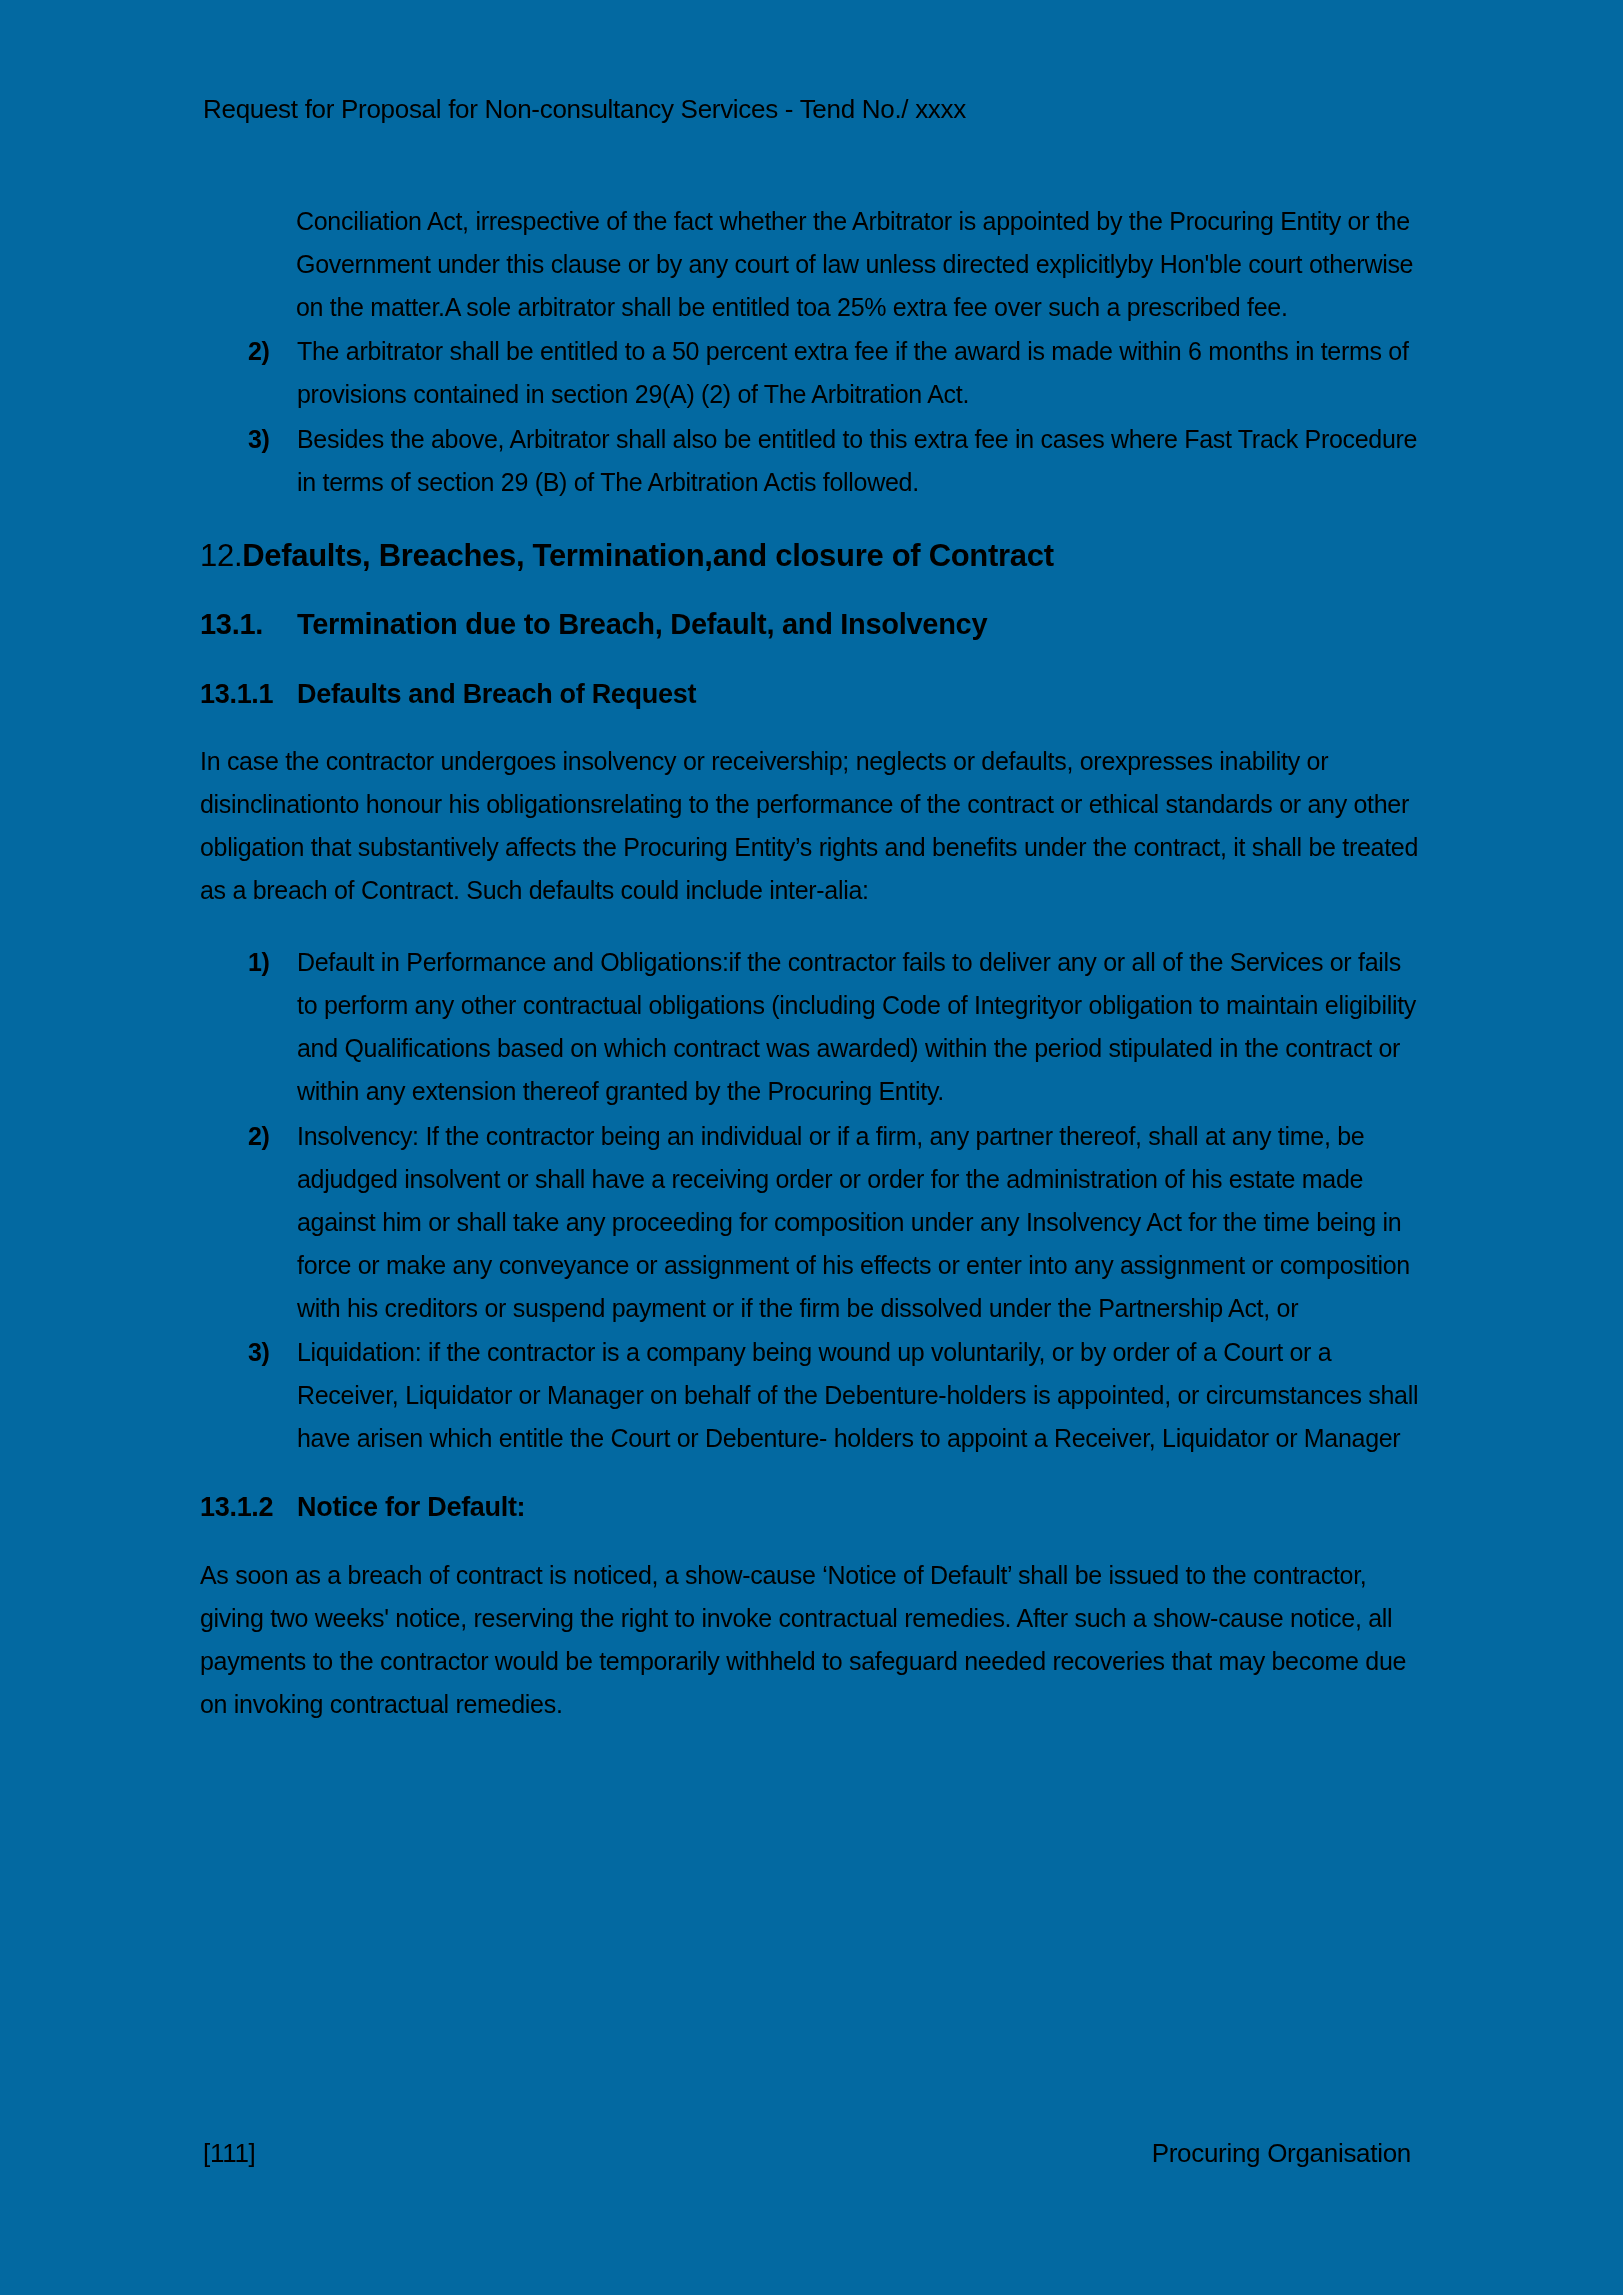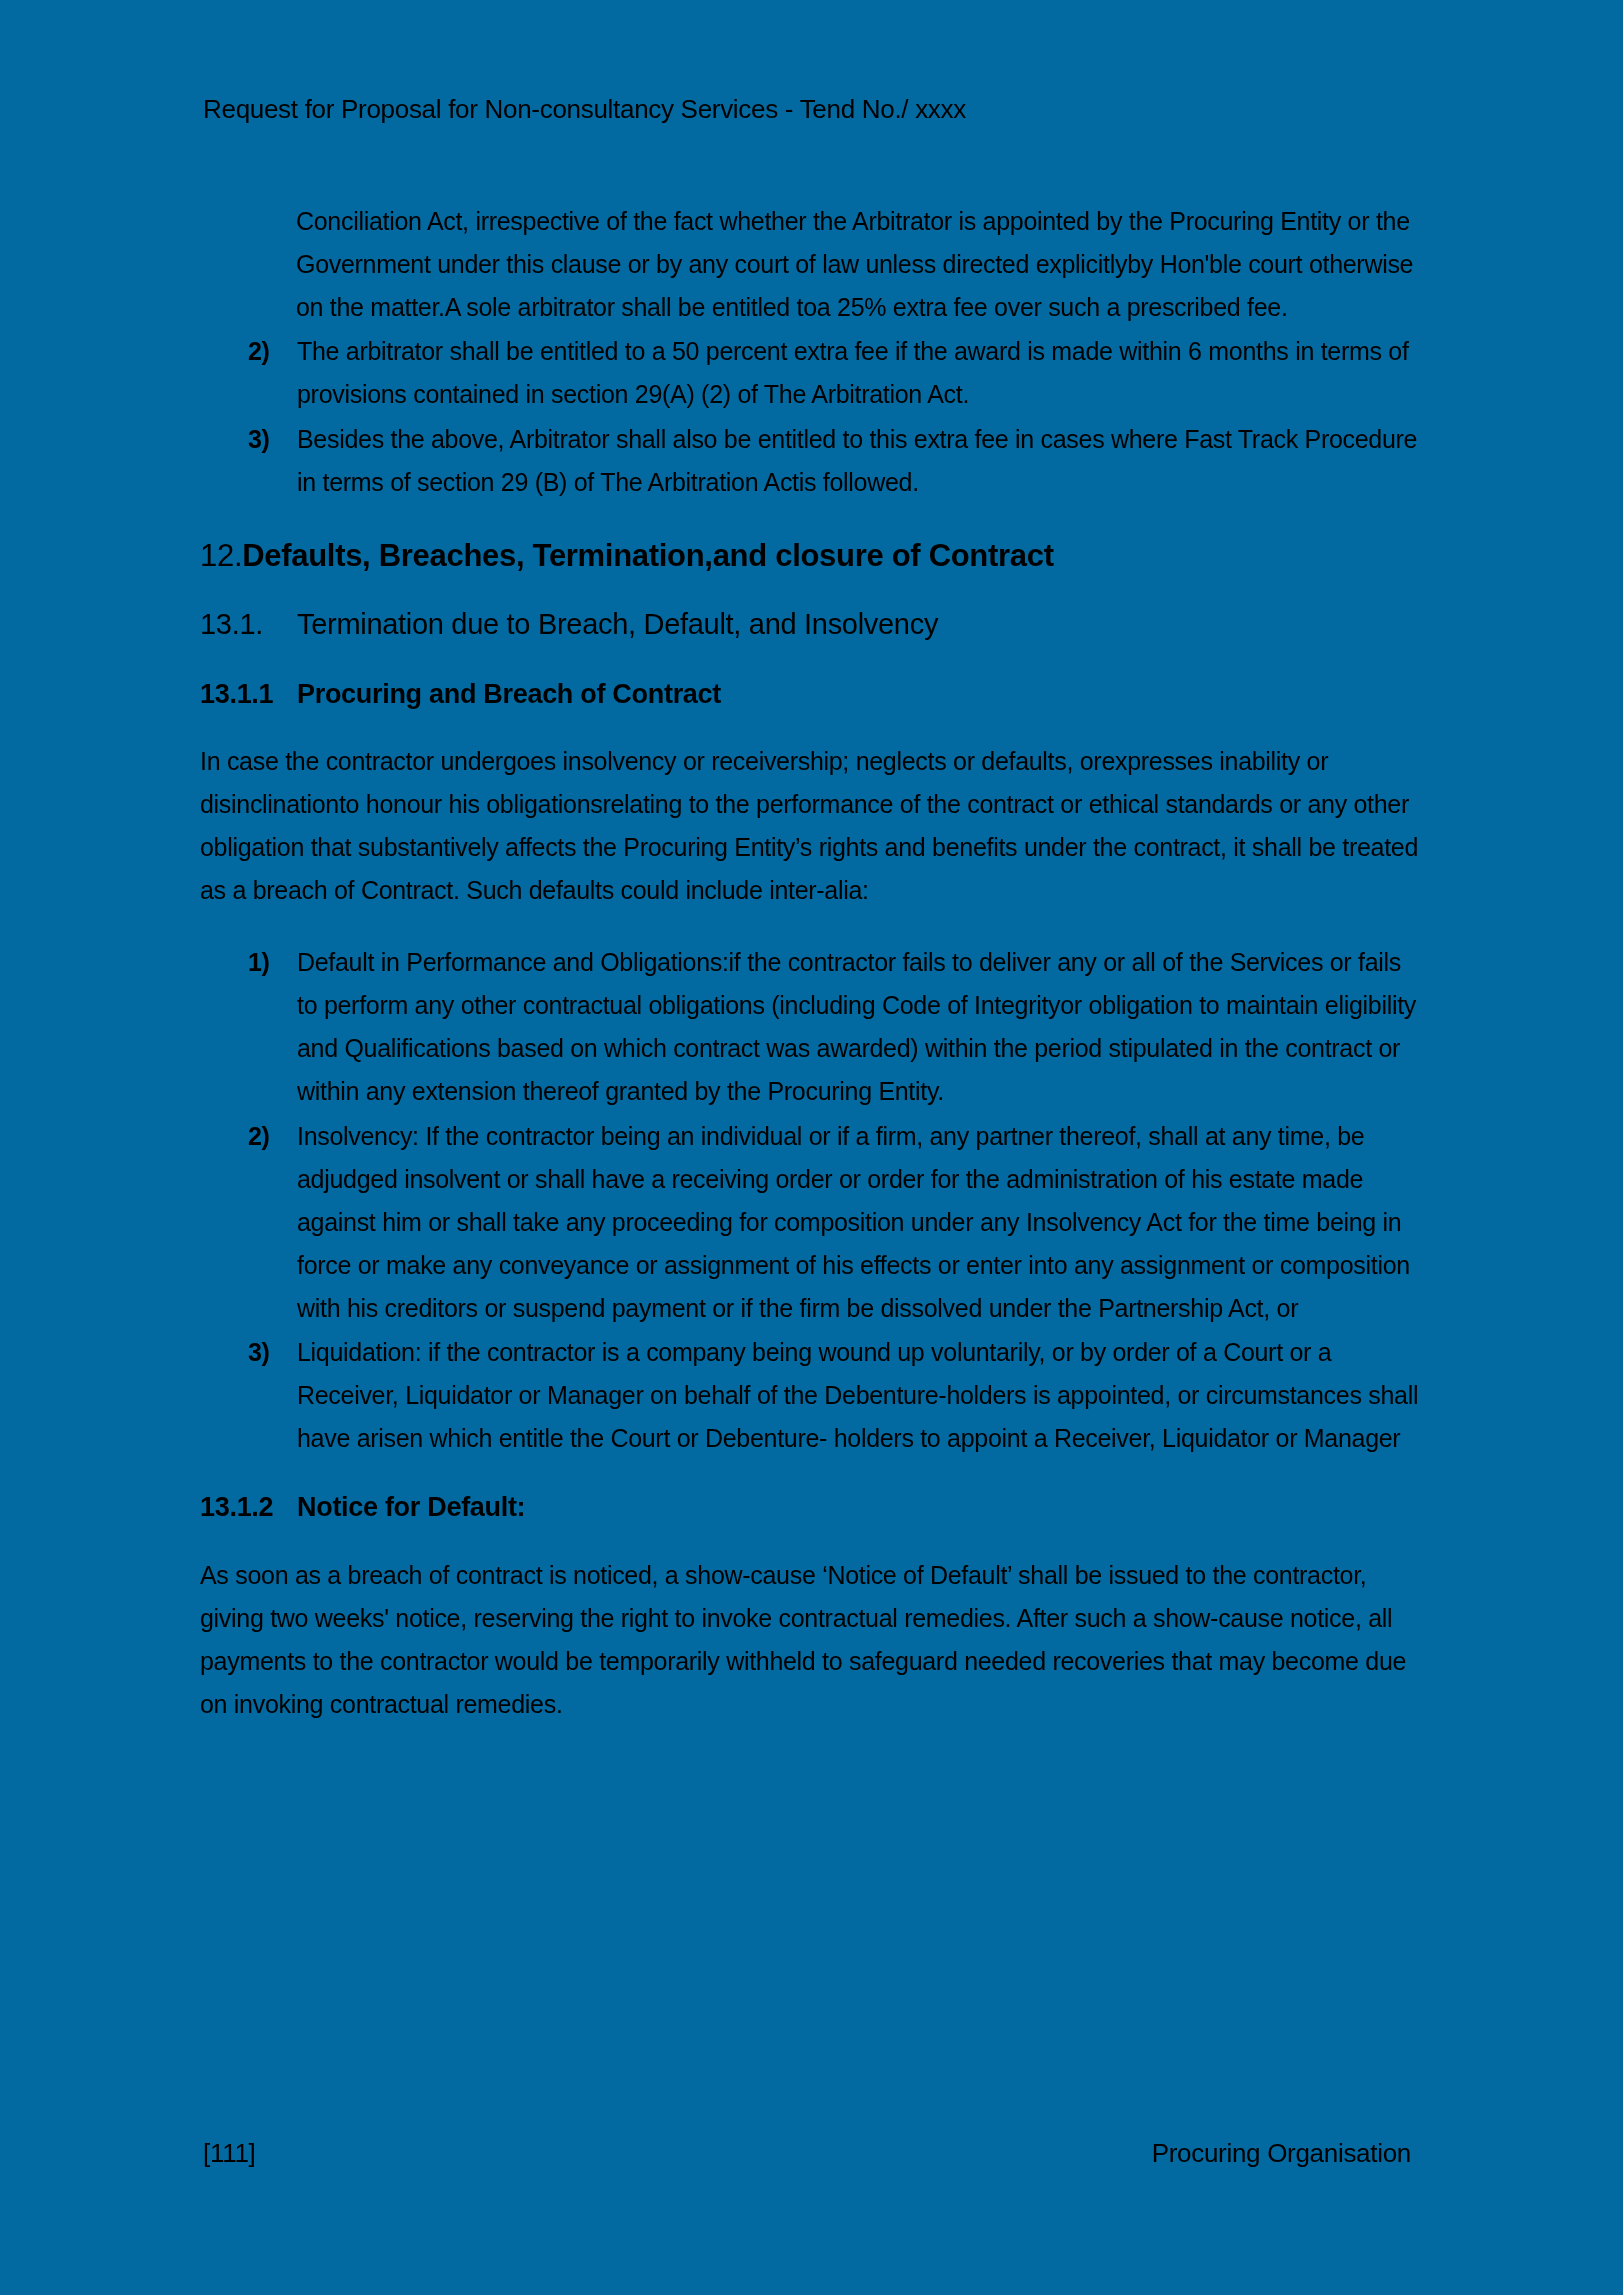--- a/index.html
+++ b/index.html
@@ -51,21 +51,21 @@
     font-size: 31px;
     line-height: 46px;
     font-weight: 400;
     letter-spacing: -0.3px;
   }
   h1.sec .sec-title { font-weight: 700; }
   h2.sec {
     margin: 23.6px 202px 0 200px;
     font-size: 29px;
     line-height: 42px;
-    font-weight: 400;
+    font-weight: 700;
     letter-spacing: -0.3px;
   }
   h3.sec {
     margin: 29.4px 202px 0 200px;
     font-size: 27px;
     line-height: 41px;
     font-weight: 700;
     letter-spacing: -0.3px;
   }
   h3.sec.h-1312 { margin-top: 27.5px; }
@@ -113,21 +113,21 @@
 
   <h1 class="sec">
     <span class="sec-num">12.</span><span class="sec-title">Defaults, Breaches, Termination,and closure of Contract</span>
   </h1>
 
   <h2 class="sec">
     <span class="sec-num-box">13.1.</span><span class="sec-title">Termination due to Breach, Default, and Insolvency</span>
   </h2>
 
   <h3 class="sec">
-    <span class="sec-num-box">13.1.1</span><span class="sec-title">Procuring and Breach of Contract</span>
+    <span class="sec-num-box">13.1.1</span><span class="sec-title">Defaults and Breach of Request</span>
   </h3>
 
   <div class="para body-text">In case the contractor undergoes insolvency or receivership; neglects or defaults, orexpresses inability or disinclinationto honour his obligationsrelating to the performance of the contract or ethical standards or any other obligation that substantively affects the Procuring Entity’s rights and benefits under the contract, it shall be treated as a breach of Contract. Such defaults could include inter-alia:</div>
 
   <ol class="num-list defaults body-text">
     <li>
       <span class="num">1)</span>
       <span class="li-text"><span class="run-bold">Default in Performance and Obligations:</span><span>if the contractor fails to deliver any or all of the Services or fails to perform any other contractual obligations (including Code of Integrityor obligation to maintain eligibility and Qualifications based on which contract was awarded) within the period stipulated in the contract or within any extension thereof granted by the Procuring Entity.</span></span>
     </li>
     <li>

